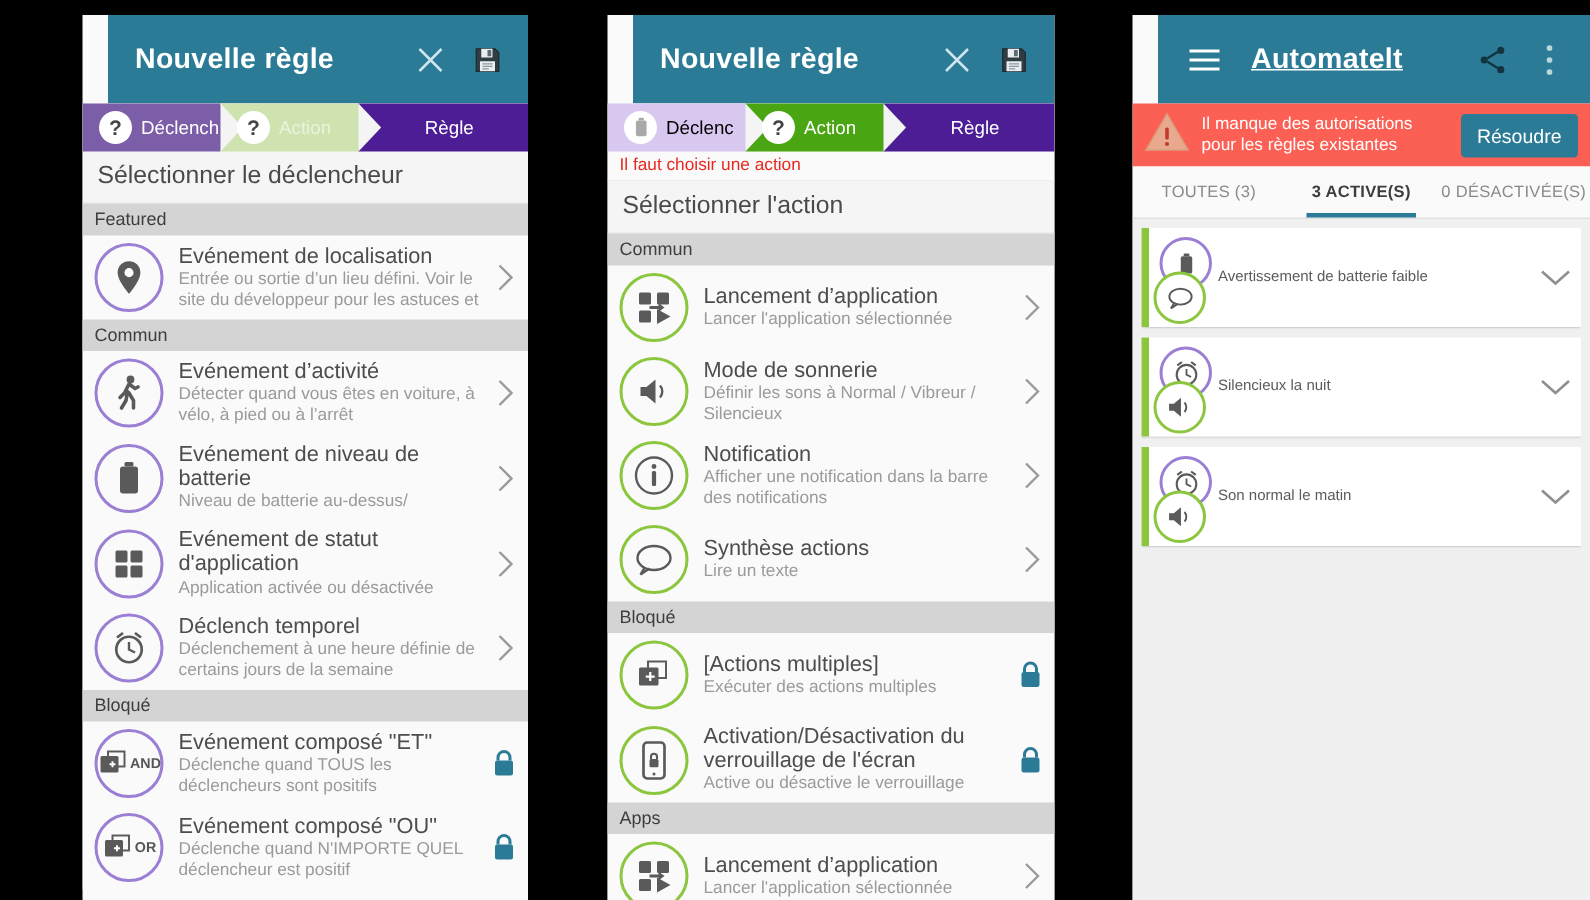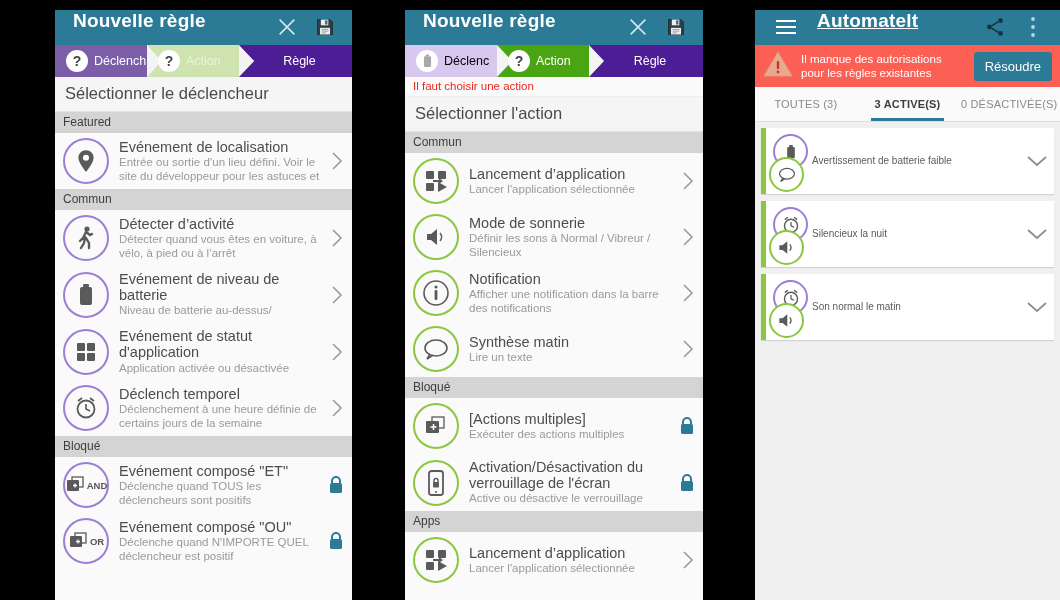--- a/index.html
+++ b/index.html
@@ -15,25 +15,27 @@
     position: absolute;
     overflow: hidden;
     background: #fafafa;
   }
   #panel1 { left: 55px;  top: 10px; width: 297px; height: 590px; }
   #panel2 { left: 405px; top: 10px; width: 298px; height: 590px; }
   #panel3 { left: 755px; top: 10px; width: 305px; height: 590px; }
 
   
   .appbar {
-    height: 35px;
+    height: 59px;
     background: #2b7b96;
     display: flex;
+    align-items: center;
     padding: 0 10px;
     box-sizing: border-box;
+    margin-left: 17px;
   }
   .appbar-title {
     color: #ffffff;
     font-size: 19px;
     font-weight: bold;
     flex: 1;
     letter-spacing: .2px;
   }
   .appbar-title.pad { padding-left: 8px; }
   .appbar-title.center-ish { padding-left: 14px; text-decoration: underline; }
@@ -325,21 +327,21 @@
       <div class="group-header">Commun</div>
 
       <div class="row">
         <div class="row-ic">
           <svg width="24" height="26" viewBox="0 0 24 26">
               <circle cx="13" cy="4" r="2.6" fill="#5a5a5a"></circle>
               <path d="M12 7 L9 13 L6 16 M12 7 L16 10 L18 9 M11 12 L10 18 L7 23 M12 13 L15 18 L15 23" stroke="#5a5a5a" stroke-width="2.4" fill="none" stroke-linecap="round"></path>
             </svg>
         </div>
         <div class="row-text">
-          <div class="row-title">Détecter d’activité</div>
+          <div class="row-title">Evénement d’activité</div>
           <div class="row-sub">Détecter quand vous êtes en voiture, à vélo, à pied ou à l’arrêt</div>
         </div>
         <div class="chev">
           <svg width="16" height="22" viewBox="0 0 16 22">
               <path d="M4 3 L12 11 L4 19" stroke="#9a9a9a" stroke-width="1.6" fill="none"></path>
             </svg>
         </div>
       </div>
 
       <div class="row">
@@ -558,21 +560,21 @@
       </div>
 
       <div class="row">
         <div class="row-ic green">
           <svg width="28" height="24" viewBox="0 0 28 24">
               <ellipse cx="14" cy="11" rx="11" ry="8" fill="none" stroke="#5a5a5a" stroke-width="1.6"></ellipse>
               <path d="M8 17 L5 22 L11 18" fill="none" stroke="#5a5a5a" stroke-width="1.6"></path>
             </svg>
         </div>
         <div class="row-text">
-          <div class="row-title">Synthèse matin</div>
+          <div class="row-title">Synthèse actions</div>
           <div class="row-sub">Lire un texte</div>
         </div>
         <div class="chev">
           <svg width="16" height="22" viewBox="0 0 16 22">
               <path d="M4 3 L12 11 L4 19" stroke="#9a9a9a" stroke-width="1.6" fill="none"></path>
             </svg>
         </div>
       </div>
 
       <div class="group-header">Bloqué</div>

